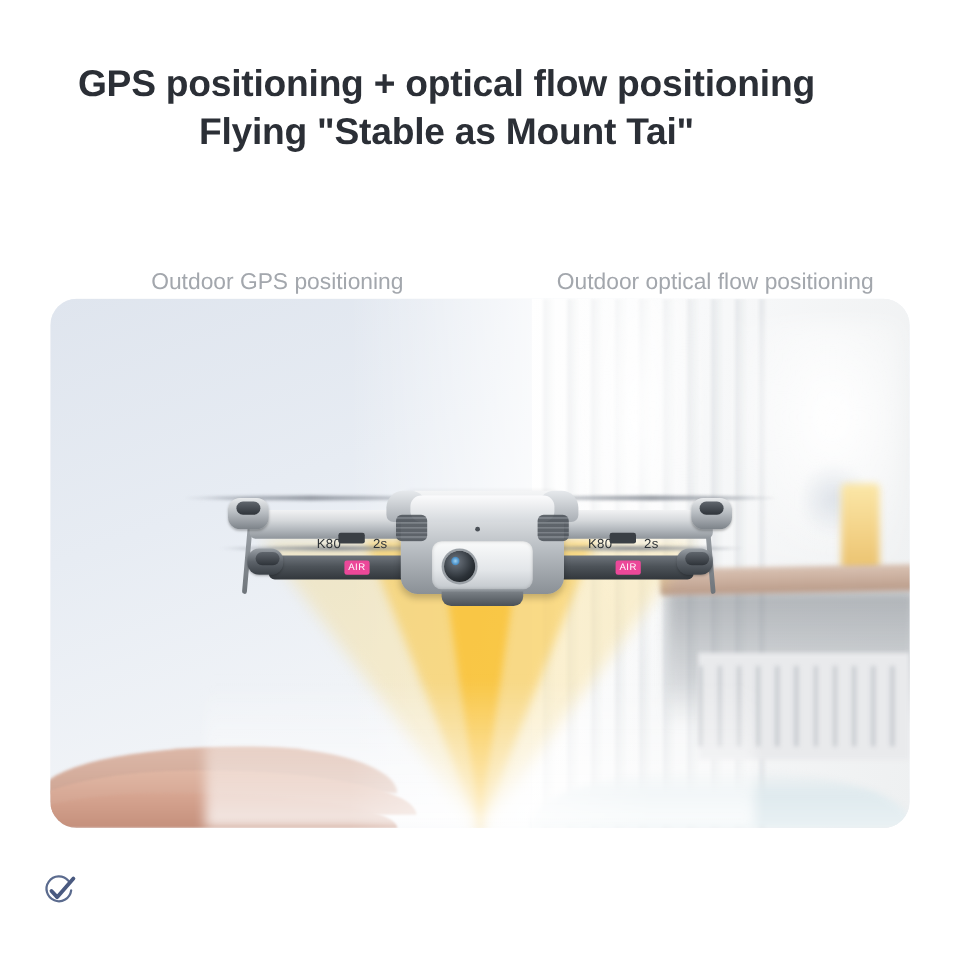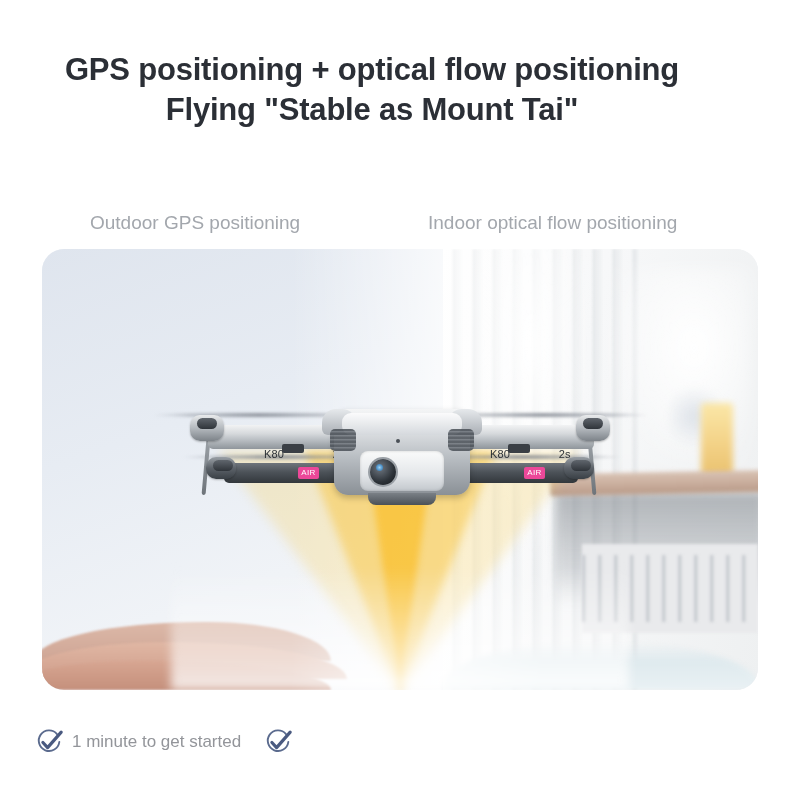--- a/index.html
+++ b/index.html
@@ -22,25 +22,26 @@
     letter-spacing:-0.2px;
   }
   .headline .l1{display:block;}
   .headline .l2{display:block;}
 
   
   .scene-labels{
     position:absolute;left:42px;top:205px;width:716px;height:34px;
   }
   .scene-label{
-    position:absolute;top:3px;
+    position:absolute;top:16px;
     color:#a3a7ad;
     font-size:19px;
     line-height:30px;
     white-space:nowrap;
+    margin-left:36px;
   }
   .scene-label.left{left:48px;}
   .scene-label.right{left:386px;}
 
   
   .hero{
     position:absolute;left:42px;top:249px;
     width:716px;height:441px;
     border-radius:22px;
     overflow:hidden;
@@ -225,21 +226,21 @@
   .arm.right-bot{left:266px;top:64px;width:152px;height:20px;
     background:linear-gradient(180deg,#6f757c 0%,#4d5359 45%,#32373c 100%);}
 
   
   .arm-label{
     position:absolute;top:30px;
     font-size:11px;
     color:#2d3237;
     letter-spacing:.2px;
     white-space:nowrap;
-    display:flex;align-items:center;gap:14px;
+    display:flex;align-items:center;gap:3px;
   }
   .arm-label.lb{left:104px;}
   .arm-label.rb{left:330px;}
   .air-badge{
     display:inline-block;
     background:#ec4899;color:#ffffff;
     font-size:8px;line-height:10px;
     padding:1px 3px;border-radius:2px;
     letter-spacing:.4px;
     margin-top:38px;
@@ -349,21 +350,21 @@
 </head>
 <body>
 
 <div class="headline">
   <span class="l1">GPS positioning + optical flow positioning</span>
   <span class="l2">Flying "Stable as Mount Tai"</span>
 </div>
 
 <div class="scene-labels">
   <div class="scene-label left">Outdoor GPS positioning</div>
-  <div class="scene-label right">Indoor optical flow positioning</div>
+  <div class="scene-label right">Outdoor optical flow positioning</div>
 </div>
 
 <div class="hero">
 
   <div class="half-left">
     <div class="dune-far"></div>
     <div class="dune-mid"></div>
     <div class="dune-near"></div>
   </div>
 
@@ -439,29 +440,20 @@
           <div class="lens-glint"></div>
         </div>
       </div>
       <div class="belly"></div>
     </div>
   </div>
 </div>
 
 <div class="features">
 
-  <div class="feature">
-    <span class="chk">
-      <svg viewBox="0 0 32 32" width="30" height="30">
-        <path d="M24.5 7.5 A11 11 0 1 0 27 16" fill="none" stroke="#5b6b8e" stroke-width="2" stroke-linecap="round"></path>
-        <path d="M9.5 16.5 L14.5 22 L29 5.5" fill="none" stroke="#4a5a80" stroke-width="3.4" stroke-linecap="round" stroke-linejoin="round"></path>
-      </svg>
-    </span>
-    <span class="ftxt">1 minute to get started</span>
-  </div>
 
   <div class="feature">
     <span class="chk">
       <svg viewBox="0 0 32 32" width="30" height="30">
         <path d="M24.5 7.5 A11 11 0 1 0 27 16" fill="none" stroke="#5b6b8e" stroke-width="2" stroke-linecap="round"></path>
         <path d="M9.5 16.5 L14.5 22 L29 5.5" fill="none" stroke="#4a5a80" stroke-width="3.4" stroke-linecap="round" stroke-linejoin="round"></path>
       </svg>
     </span>
   </div>
 

